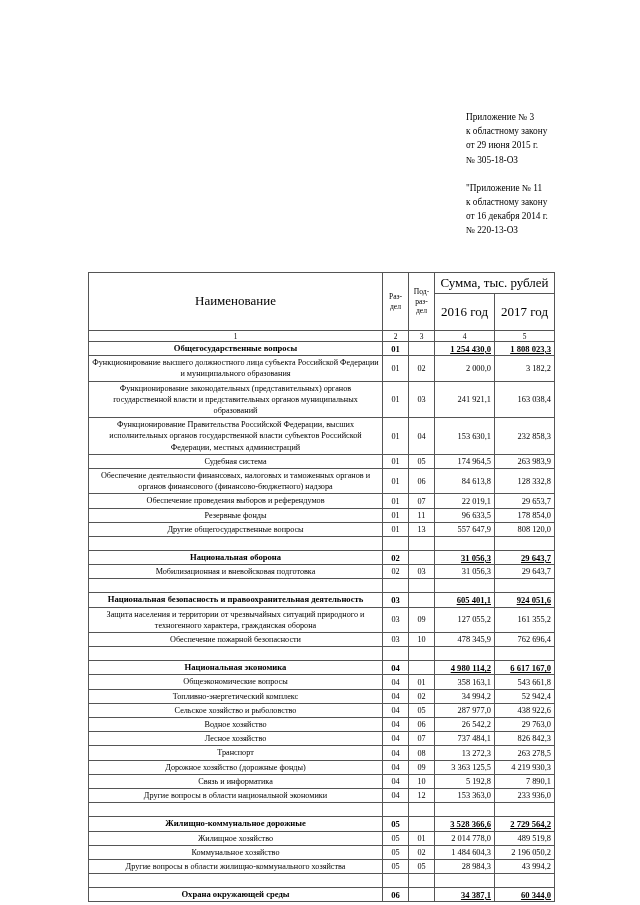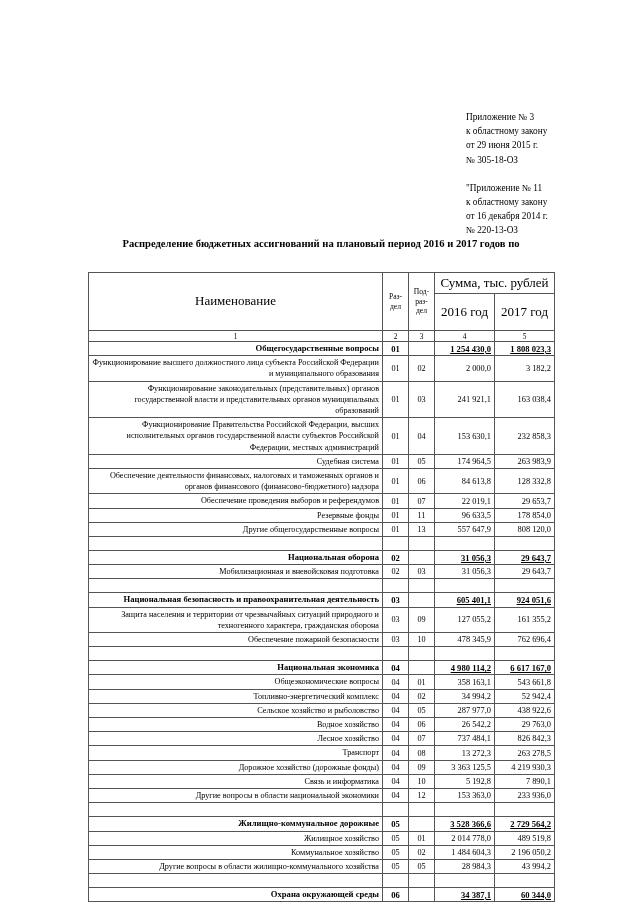--- a/index.html
+++ b/index.html
@@ -98,21 +98,21 @@
   }
   tr.numrow td {
     text-align: center;
     font-size: 7.4px;
     height: 10px;
     line-height: 9px;
     padding: 0 2px;
   }
 
   td.name {
-    text-align: right;
+    text-align: center;
     font-size: 8.2px;
     line-height: 11.2px;
     padding: 1.5px 4px;
   }
   td.code {
     text-align: center;
     font-size: 8.2px;
   }
   td.val {
     text-align: right;
@@ -161,21 +161,20 @@
     </div>
     <div class="appendix-group">
       <div class="appendix-line">"Приложение № 11</div>
       <div class="appendix-line">к областному закону</div>
       <div class="appendix-line">от 16 декабря 2014 г.</div>
       <div class="appendix-line">№ 220-13-ОЗ</div>
     </div>
   </div>
 
   <div class="doc-title">
-    <span class="t-line">Распределение бюджетных ассигнований на плановый период 2016 и 2017 годов по</span>
   </div>
 
   <div class="table-wrap">
     <table class="budget">
       <colgroup>
         <col class="c-name">
         <col class="c-razdel">
         <col class="c-podraz">
         <col class="c-y2016">
         <col class="c-y2017">

